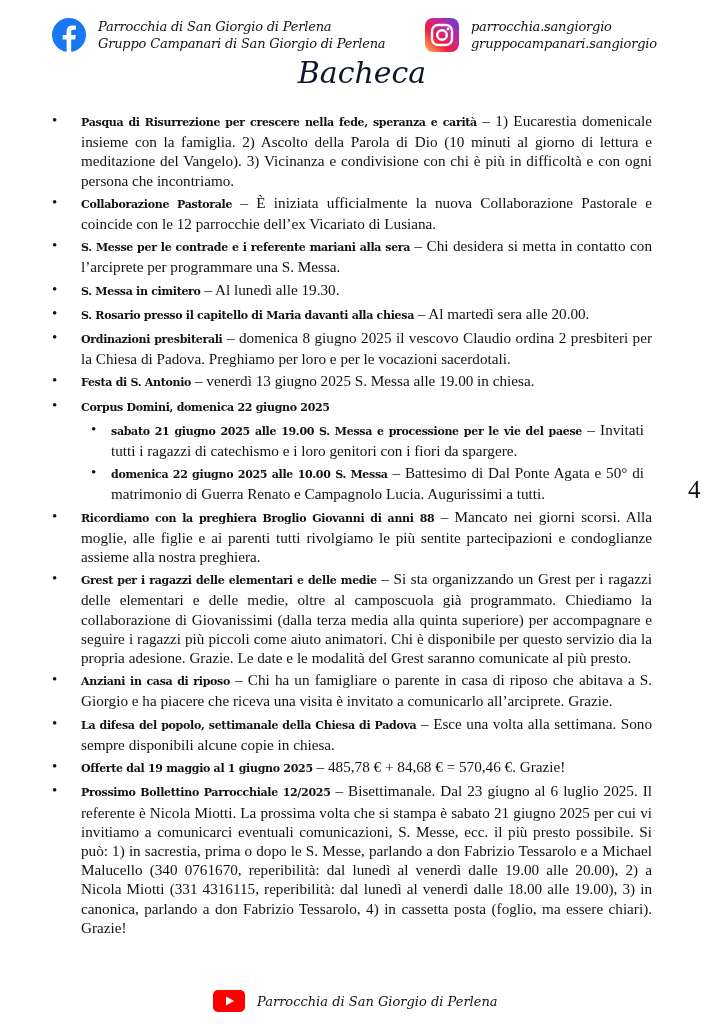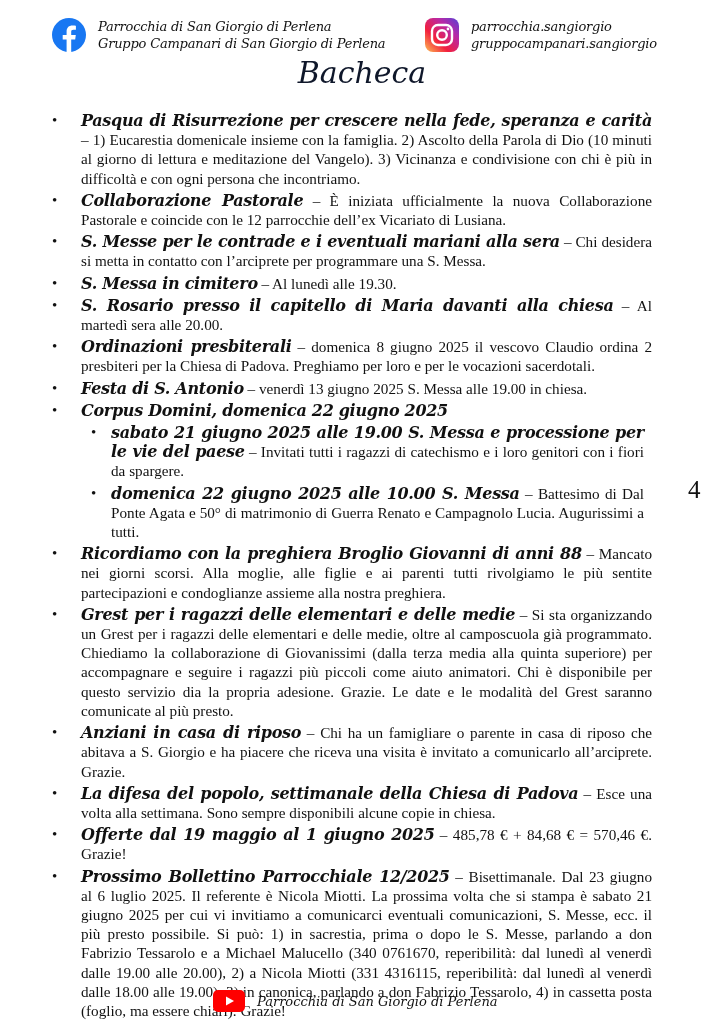--- a/index.html
+++ b/index.html
@@ -12,21 +12,21 @@
   .social .lines { display: flex; flex-direction: column; }
   .social .lines span { font-family: "DejaVu Serif", serif; font-style: italic; font-size: 13px; line-height: 17px; color: #111; white-space: nowrap; letter-spacing: -0.2px; }
   .title { position: absolute; top: 55px; left: 0; width: 724px; text-align: center; font-family: "DejaVu Serif", serif; font-style: italic; font-size: 30px; line-height: 36px; color: #0f172a; }
   .content { position: absolute; top: 111px; left: 52px; width: 600px; font-size: 15.2px; line-height: 19.2px; text-align: justify; }
   ul.main { list-style: none; margin: 0; padding: 0; }
   ul.main > li { position: relative; padding-left: 29px; margin-bottom: 3px; }
   ul.main > li::before, ul.sub > li::before { content: "\2022"; position: absolute; left: 0; top: 0; font-size: 15px; }
   ul.sub { list-style: none; margin: 3px 8px 0 0; padding: 0; }
   ul.sub > li { position: relative; padding-left: 30px; margin-bottom: 3px; }
   ul.sub > li::before { left: 10px; }
-  .h { font-family: "DejaVu Serif", serif; font-style: italic; font-weight: bold; font-size: 16px; letter-spacing: -0.3px; }
+  .h { font-family: "DejaVu Serif", serif; font-weight: bold; font-size: 11px; letter-spacing: -0.3px; }
   .page-num { position: absolute; left: 688px; top: 476px; font-size: 25px; color: #111; }
   .footer { position: absolute; top: 990px; left: 213px; display: flex; align-items: center; }
   .footer .yt { width: 32px; height: 22px; margin-right: 12px; }
   .footer span { font-family: "DejaVu Serif", serif; font-style: italic; font-size: 13px; color: #111; }
 </style>
 </head>
 <body>
 
 <div class="header">
   <div class="social fb">
@@ -59,21 +59,21 @@
       <span>gruppocampanari.sangiorgio</span>
     </div>
   </div>
   <div class="title">Bacheca</div>
 </div>
 
 <div class="content">
   <ul class="main">
     <li><span class="h">Pasqua di Risurrezione per crescere nella fede, speranza e carità</span><span> – 1) Eucarestia domenicale insieme con la famiglia. 2) Ascolto della Parola di Dio (10 minuti al giorno di lettura e meditazione del Vangelo). 3) Vicinanza e condivisione con chi è più in difficoltà e con ogni persona che incontriamo.</span></li>
     <li><span class="h">Collaborazione Pastorale</span><span> – È iniziata ufficialmente la nuova Collaborazione Pastorale e coincide con le 12 parrocchie dell’ex Vicariato di Lusiana.</span></li>
-    <li><span class="h">S. Messe per le contrade e i eventuali mariani alla sera</span><span> – Chi desidera si metta in contatto con l’arciprete per programmare una S. Messa.</span></li>
+    <li><span class="h">S. Messe per le contrade e i referente mariani alla sera</span><span> – Chi desidera si metta in contatto con l’arciprete per programmare una S. Messa.</span></li>
     <li><span class="h">S. Messa in cimitero</span><span> – Al lunedì alle 19.30.</span></li>
     <li><span class="h">S. Rosario presso il capitello di Maria davanti alla chiesa</span><span> – Al martedì sera alle 20.00.</span></li>
     <li><span class="h">Ordinazioni presbiterali</span><span> – domenica 8 giugno 2025 il vescovo Claudio ordina 2 presbiteri per la Chiesa di Padova. Preghiamo per loro e per le vocazioni sacerdotali.</span></li>
     <li><span class="h">Festa di S. Antonio</span><span> – venerdì 13 giugno 2025 S. Messa alle 19.00 in chiesa.</span></li>
     <li><span class="h">Corpus Domini, domenica 22 giugno 2025</span>
       <ul class="sub">
         <li><span class="h">sabato 21 giugno 2025 alle 19.00 S. Messa e processione per le vie del paese</span><span> – Invitati tutti i ragazzi di catechismo e i loro genitori con i fiori da spargere.</span></li>
         <li><span class="h">domenica 22 giugno 2025 alle 10.00 S. Messa</span><span> – Battesimo di Dal Ponte Agata e 50° di matrimonio di Guerra Renato e Campagnolo Lucia. Augurissimi a tutti.</span></li>
       </ul>
     </li>

